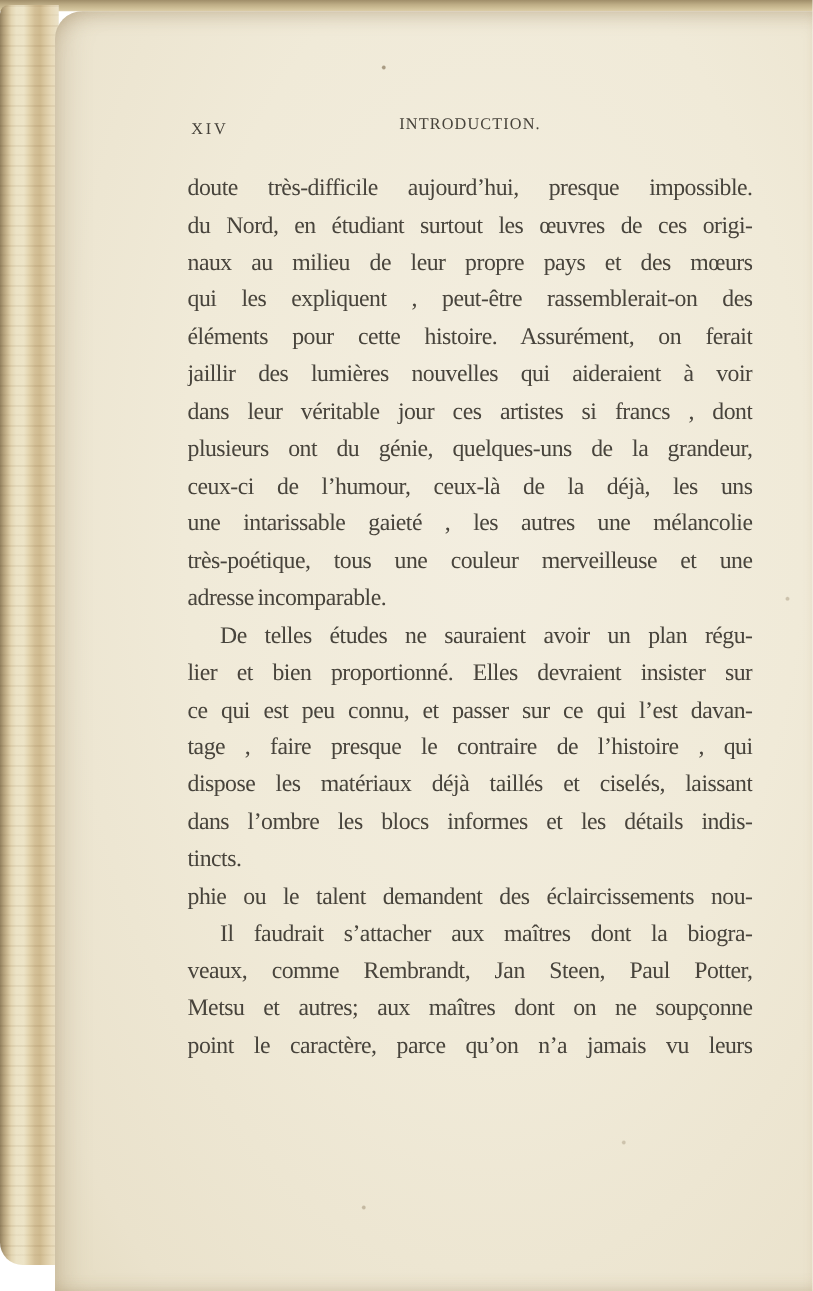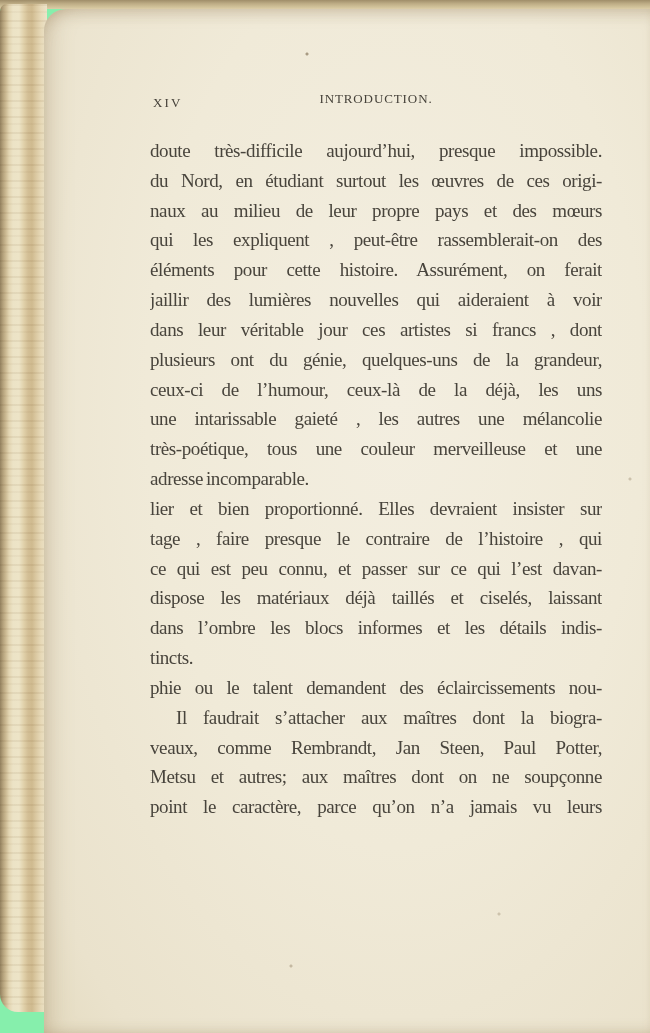--- a/index.html
+++ b/index.html
@@ -3,21 +3,21 @@
 <meta charset="utf-8">
 <style>
   html, body { margin: 0; padding: 0; }
   body {
     width: 650px; height: 1033px; overflow: hidden;
     background: #e9e1ca;
     font-family: "Liberation Serif", "DejaVu Serif", serif;
   }
   .photo {
     position: absolute; inset: 0;
-    background: #86efac;
+    background: #ffffff;
   }
   
   .top-band {
     position: absolute; top: 0; left: 0; right: 0; height: 9px;
     background: linear-gradient(to bottom, #9f8d69 0%, #bdac85 40%, #cfc098 75%, #dccd a8 100%);
     background: linear-gradient(to bottom, #9f8d69 0%, #bdac85 40%, #cfc098 75%, #dccda8 100%);
   }
   
   .stack {
     position: absolute; left: 0; top: 4px; width: 47px; height: 1008px;
@@ -95,23 +95,24 @@
       <div class="line j">naux au milieu de leur propre pays et des mœurs</div>
       <div class="line j">qui les expliquent , peut-être rassemblerait-on des</div>
       <div class="line j">éléments pour cette histoire. Assurément, on ferait</div>
       <div class="line j">jaillir des lumières nouvelles qui aideraient à voir</div>
       <div class="line j">dans leur véritable jour ces artistes si francs , dont</div>
       <div class="line j">plusieurs ont du génie, quelques-uns de la grandeur,</div>
       <div class="line j">ceux-ci de l’humour, ceux-là de la déjà, les uns</div>
       <div class="line j">une intarissable gaieté , les autres une mélancolie</div>
       <div class="line j">très-poétique, tous une couleur merveilleuse et une</div>
       <div class="line">adresse incomparable.</div>
+      <div class="line j indent">De telles études ne sauraient avoir un plan régu-</div>
       <div class="line j">lier et bien proportionné. Elles devraient insister sur</div>
+      <div class="line j">ce qui est peu connu, et passer sur ce qui l’est davan-</div>
       <div class="line j">tage , faire presque le contraire de l’histoire , qui</div>
-      <div class="line j">ce qui est peu connu, et passer sur ce qui l’est davan-</div>
       <div class="line j">dispose les matériaux déjà taillés et ciselés, laissant</div>
       <div class="line j">dans l’ombre les blocs informes et les détails indis-</div>
       <div class="line">tincts.</div>
       <div class="line j">phie ou le talent demandent des éclaircissements nou-</div>
       <div class="line j indent">Il faudrait s’attacher aux maîtres dont la biogra-</div>
       <div class="line j">veaux, comme Rembrandt, Jan Steen, Paul Potter,</div>
       <div class="line j">Metsu et autres; aux maîtres dont on ne soupçonne</div>
       <div class="line j">point le caractère, parce qu’on n’a jamais vu leurs</div>
     </div>
 </div>

